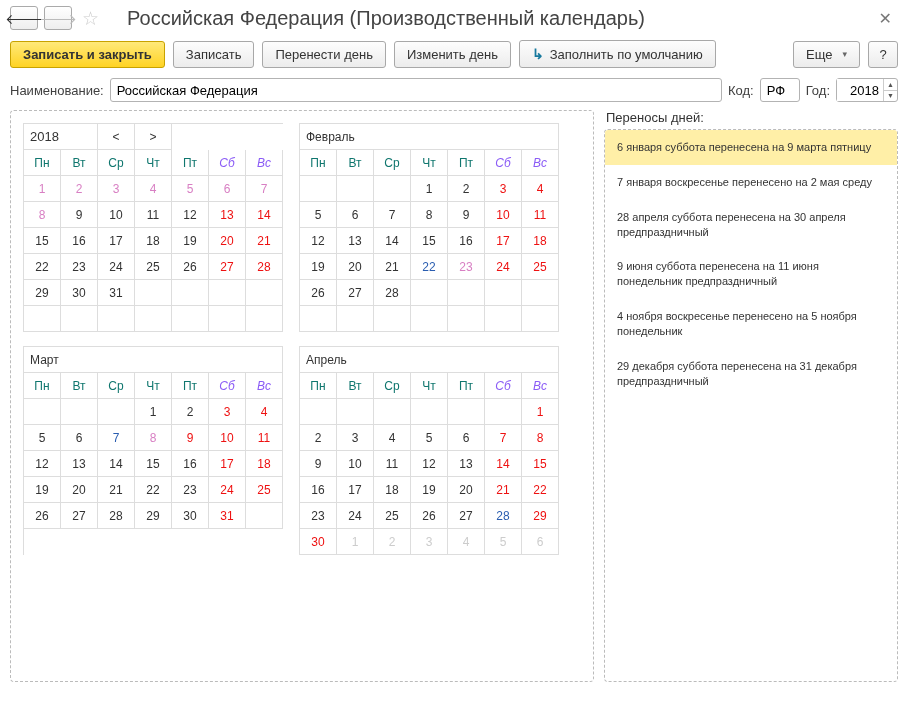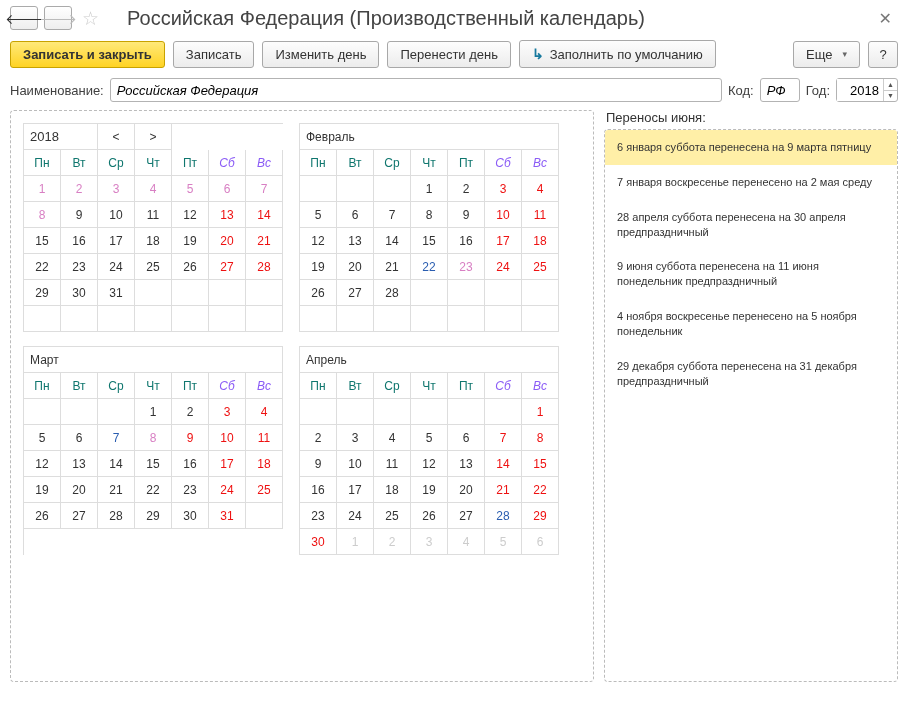--- a/index.html
+++ b/index.html
@@ -91,21 +91,20 @@
     gap: 6px;
   }
   .field-label { color: #404040; text-align: center; }
   .text-input {
     border: 1px solid #b3b3b3;
     border-radius: 3px;
     padding: 3px 6px;
     height: 24px;
     font-size: 13px;
     background: #fff;
-    font-style: italic;
   }
   .name-input { flex: 1; }
   .code-input { width: 40px; }
   .year-wrap {
     display: flex;
     align-items: stretch;
     border: 1px solid #b3b3b3;
     border-radius: 3px;
     height: 24px;
     background: #fff;
@@ -238,22 +237,22 @@
   <div class="nav-btn">🡐</div>
   <div class="nav-btn disabled">🡒</div>
   <span class="star-icon">☆</span>
   <div class="title">Российская Федерация (Производственный календарь)</div>
   <div class="close-x">✕</div>
 </div>
 
 <div class="toolbar">
   <div class="btn primary">Записать и закрыть</div>
   <div class="btn">Записать</div>
+  <div class="btn">Перенести день</div>
   <div class="btn">Изменить день</div>
-  <div class="btn">Перенести день</div>
   <div class="btn">
     <span class="arrow-icon">↳</span>
     <span>Заполнить по умолчанию</span>
   </div>
   <div class="toolbar-spacer"></div>
   <div class="btn">
     <span>Еще</span>
     <span class="dd">▾</span>
   </div>
   <div class="btn btn-sq">?</div>
@@ -540,21 +539,21 @@
             <div class="mcell d-out">2</div>
             <div class="mcell d-out">3</div>
             <div class="mcell d-out">4</div>
             <div class="mcell d-out">5</div>
             <div class="mcell d-out">6</div>
           </div>
         </div>
       </div>
     </div>
   <div class="transfers-pane">
-    <div class="hdr">Переносы июня:</div>
+    <div class="hdr">Переносы дней:</div>
     <div class="transfers-list" id="transfers-list">
         <div class="transfer-item selected">6 января суббота перенесена на 9 марта пятницу</div>
         <div class="transfer-item">7 января воскресенье перенесено на 2 мая среду</div>
         <div class="transfer-item">28 апреля суббота перенесена на 30 апреля предпраздничный</div>
         <div class="transfer-item">9 июня суббота перенесена на 11 июня понедельник предпраздничный</div>
         <div class="transfer-item">4 ноября воскресенье перенесено на 5 ноября понедельник</div>
         <div class="transfer-item">29 декабря суббота перенесена на 31 декабря предпраздничный</div>
       </div>
   </div>
 </div>

